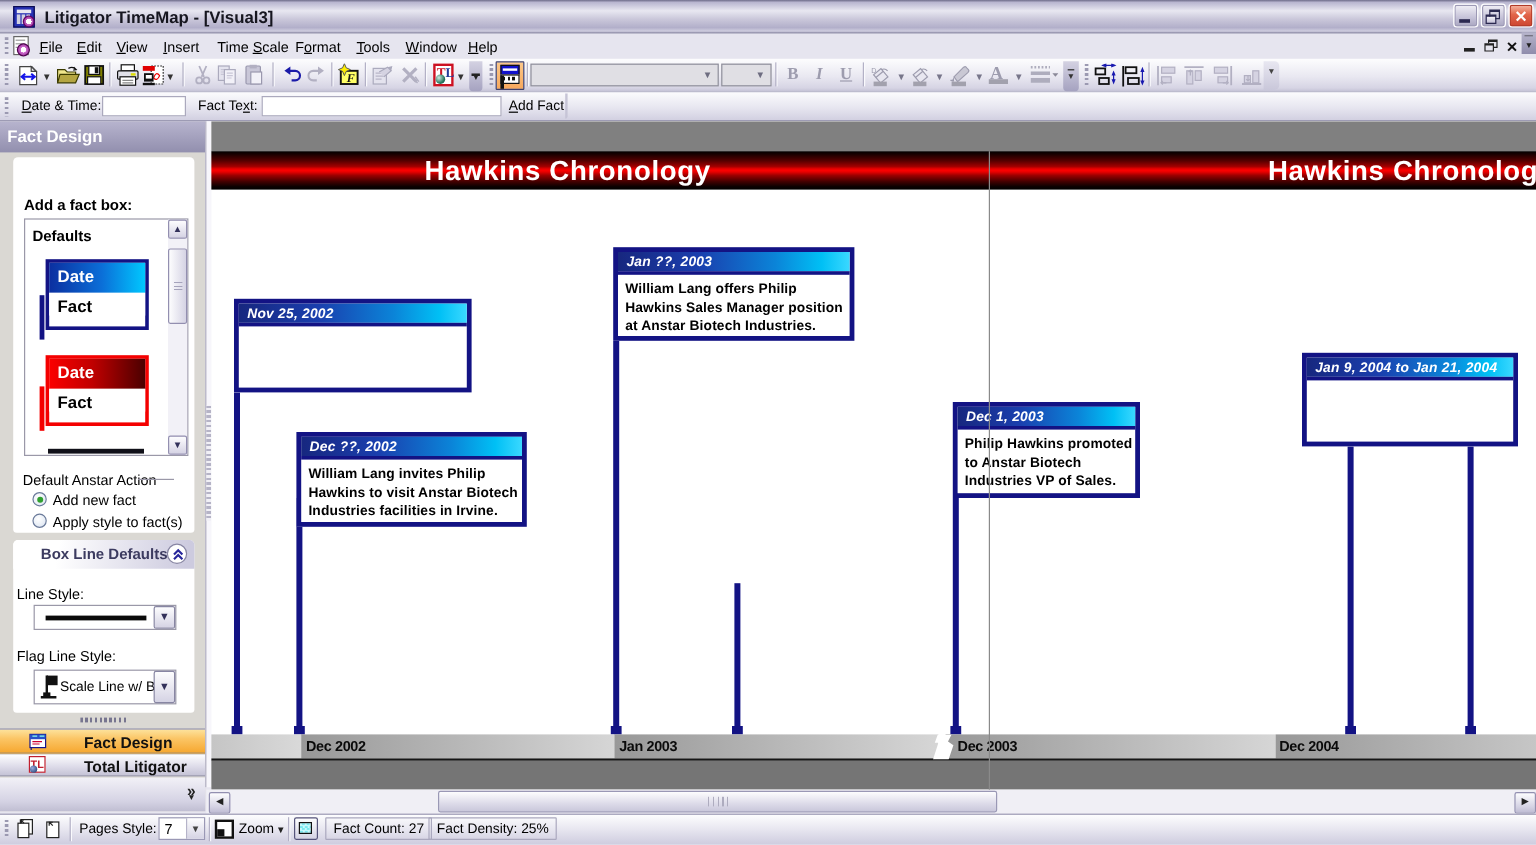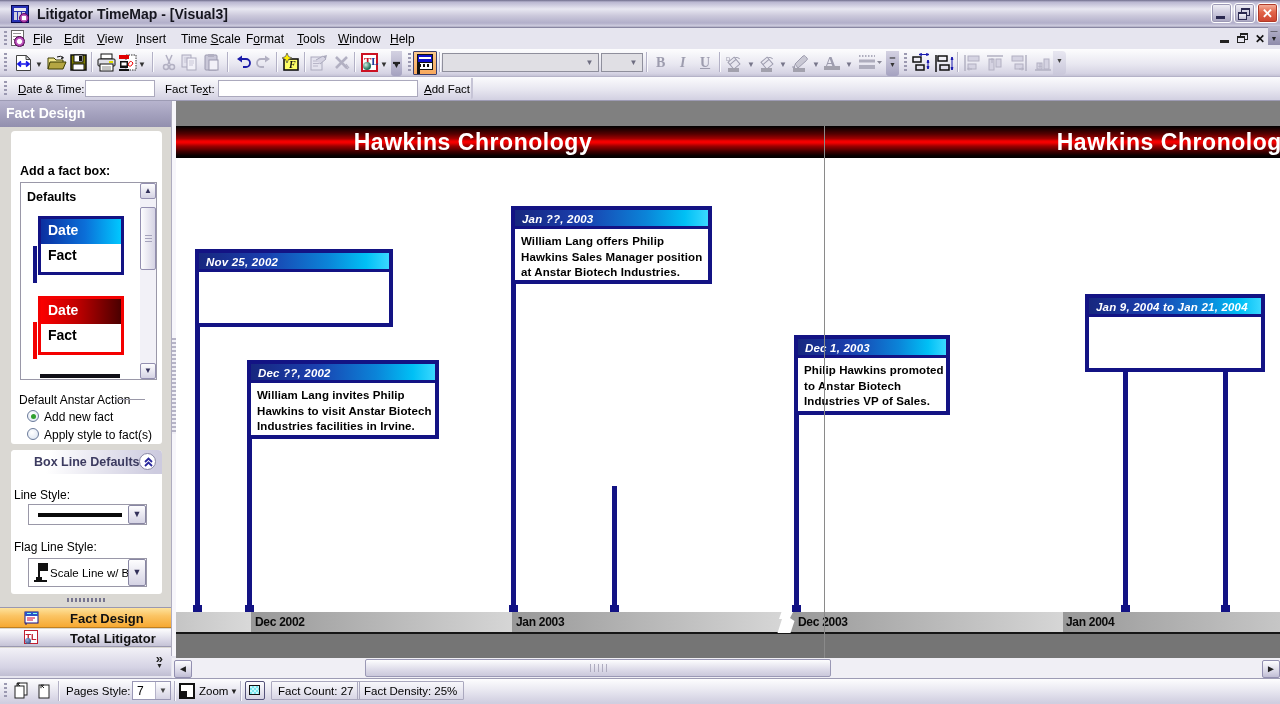--- a/index.html
+++ b/index.html
@@ -437,21 +437,21 @@
   <div class="abs scaleseg" style="left:75px;width:261px;"></div>
   <div class="abs scaleseg" style="left:336px;width:270px;"></div>
   <div class="abs scaleseg" style="left:612px;width:275px;"></div>
   <svg class="abs" style="left:599px;top:511px;z-index:5;" width="21" height="21" viewBox="0 0 21 21">
       <polygon points="6.5,0 18,0 15,6 19.5,9 15.5,21 2.5,21 7,7 4,7" fill="#ffffff"></polygon>
     </svg>
   <div class="abs scaleseg" style="left:887px;width:217px;background:linear-gradient(90deg,#989898,#c6c6c6);"></div>
   <div class="abs scalelabel" style="left:79px;">Dec 2002</div>
   <div class="abs scalelabel" style="left:340px;">Jan 2003</div>
   <div class="abs scalelabel" style="left:622px;">Dec 2003</div>
-  <div class="abs scalelabel" style="left:890px;">Jan 2004</div>
+  <div class="abs scalelabel" style="left:890px;">Dec 2004</div>
   <div class="abs" id="scaleline"></div>
   <div class="abs" id="darkarea"></div>
   <div class="abs" id="pageline"></div>
 </div>
 
 <div class="abs" id="hscroll"></div>
 <div class="abs sbtn" style="left:174px;top:660px;">◄</div>
 <div class="abs sbtn" style="left:1262px;top:660px;">►</div>
 <div class="abs" style="left:365px;top:659px;width:466px;height:18px;border:1px solid #9a98b5;border-radius:2px;background:linear-gradient(180deg,#fdfdfe,#dddbe9 60%,#cac8db);"></div>
 <div class="abs" style="left:590px;top:664px;width:17px;height:8px;background:repeating-linear-gradient(90deg,#aeacbf 0 1px,transparent 1px 4px);"></div>

